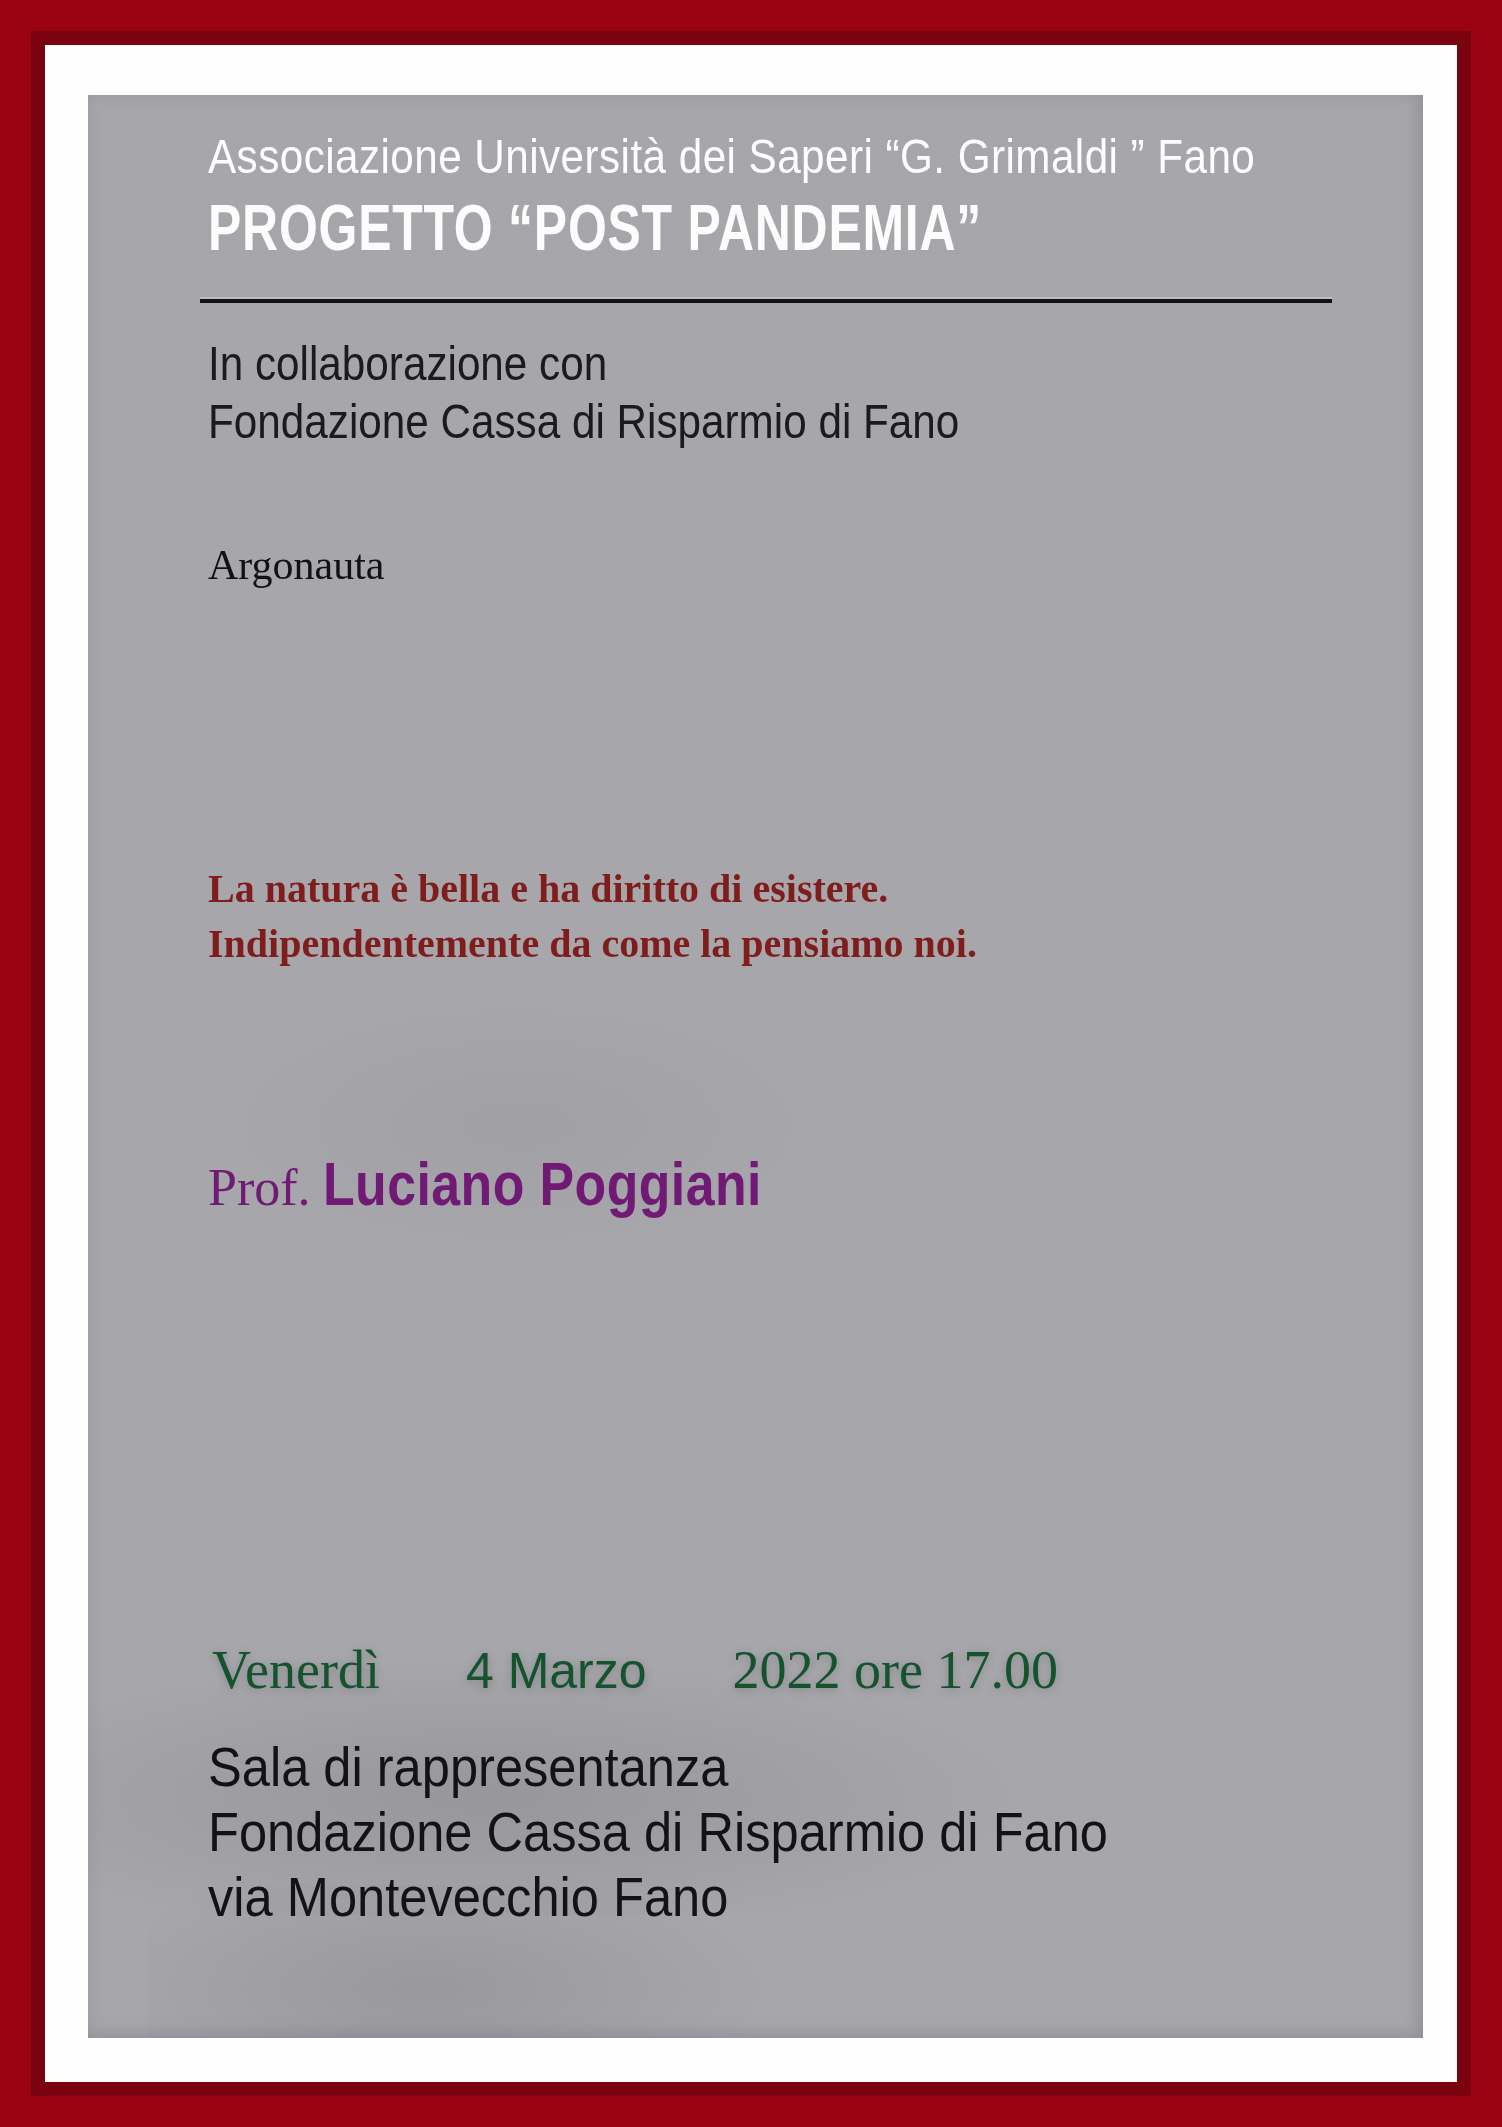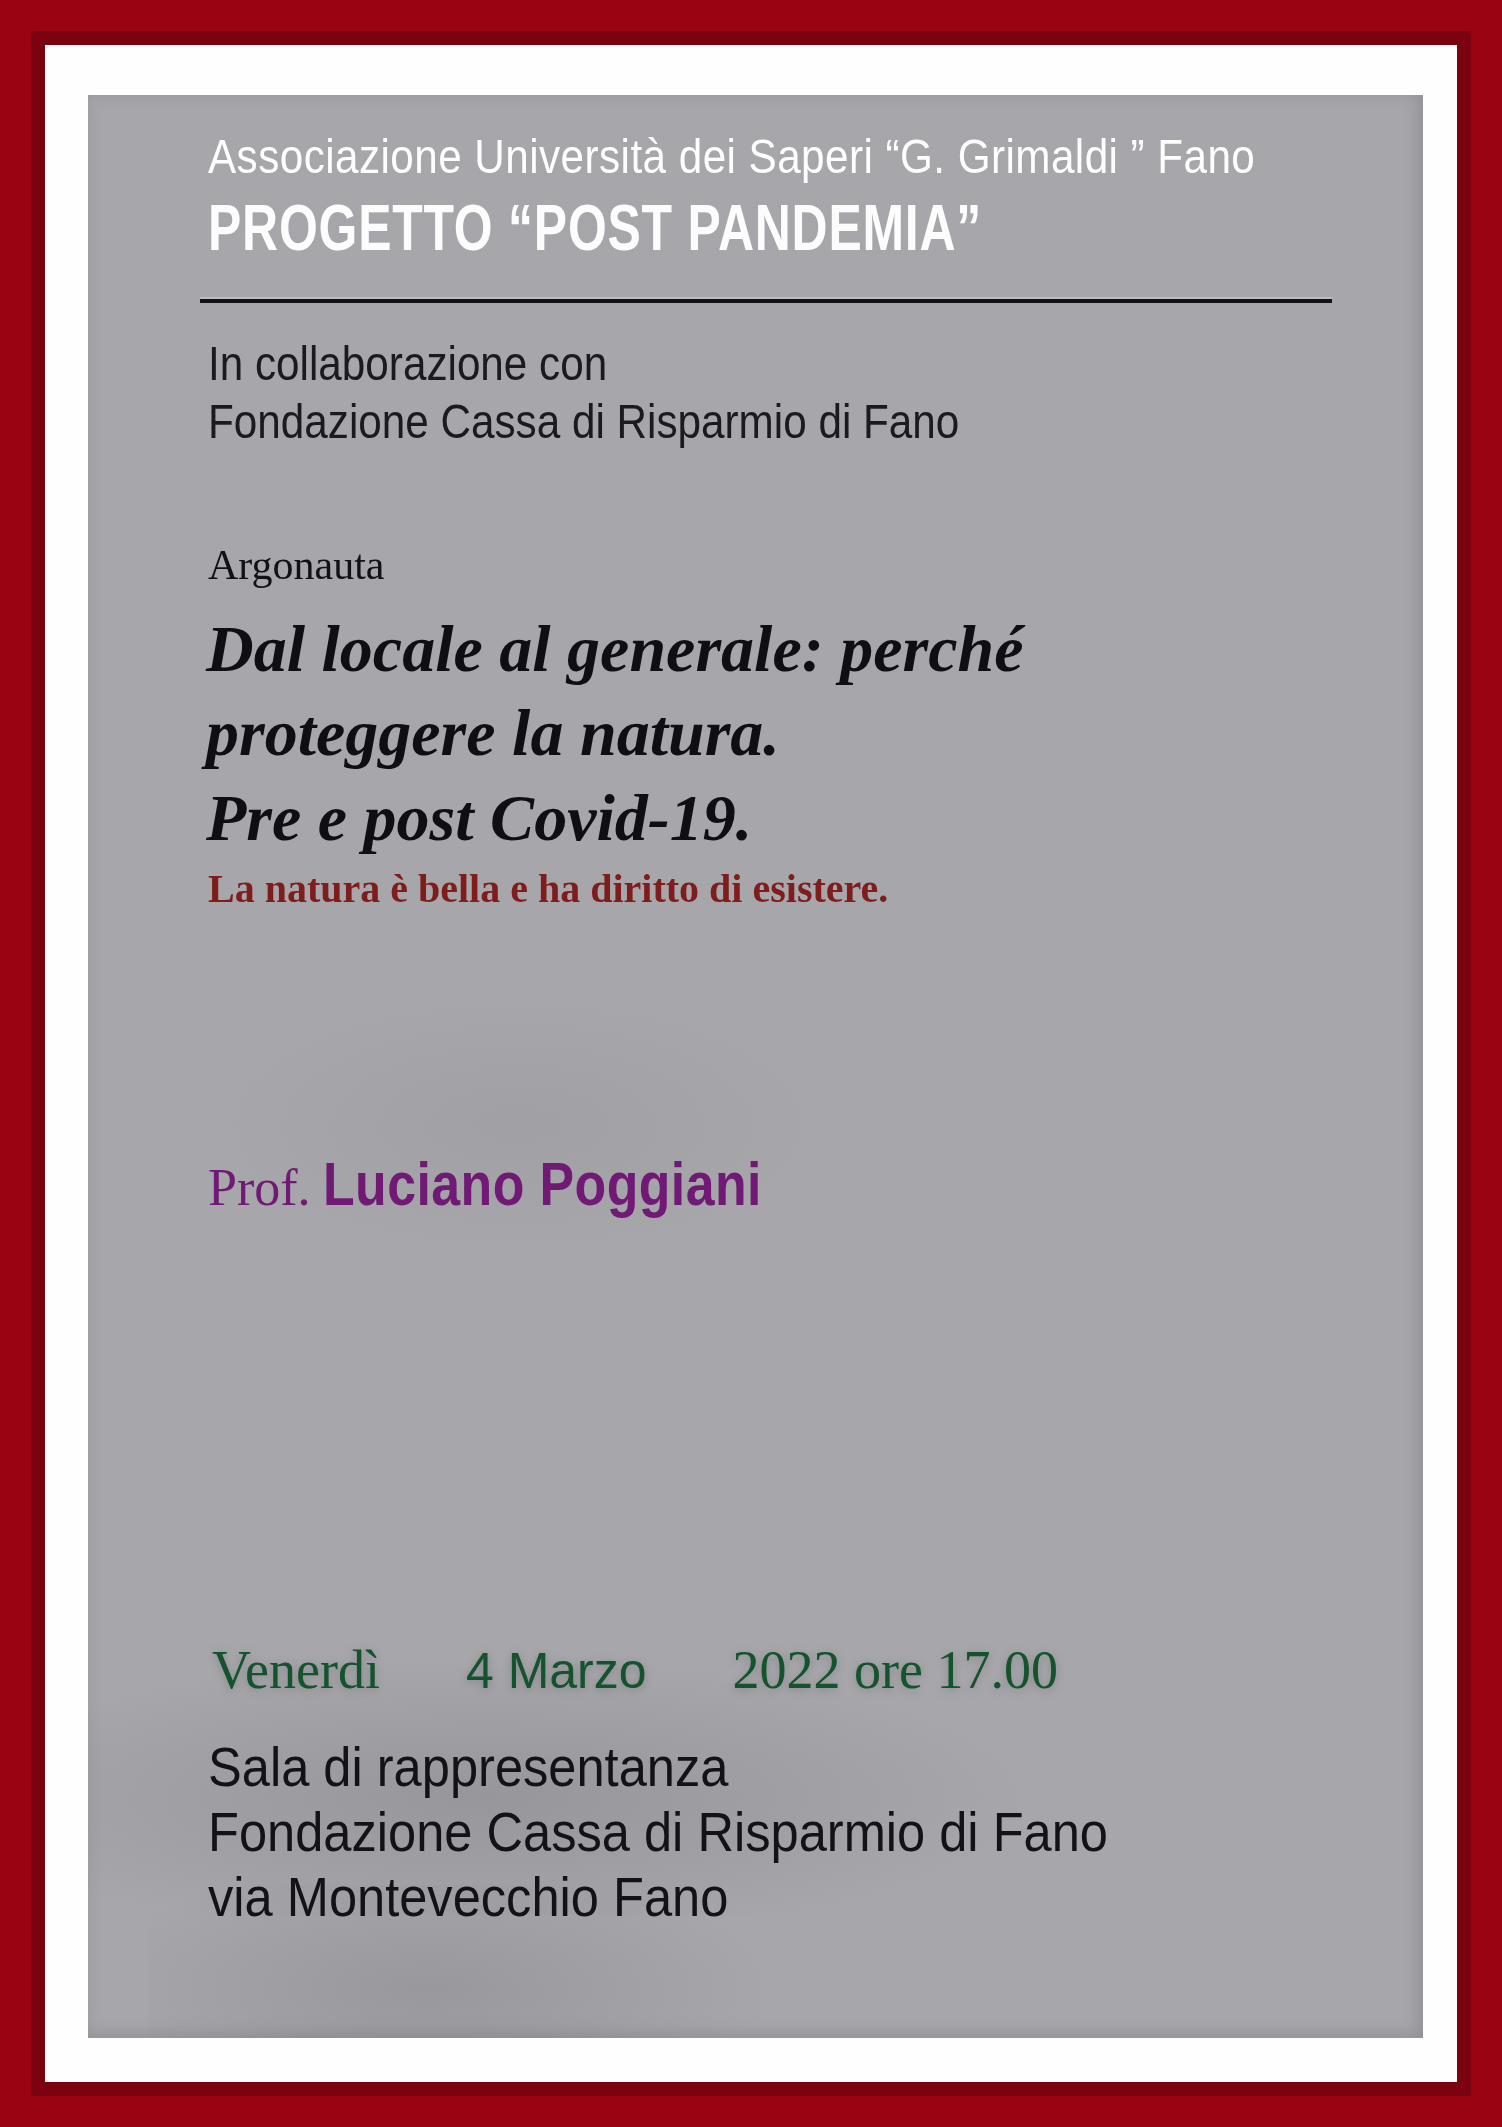--- a/index.html
+++ b/index.html
@@ -148,28 +148,24 @@
 
     <div class="divider"></div>
 
     <div class="collab narrow">
       <div>In collaborazione con</div>
       <div>Fondazione Cassa di Risparmio di Fano</div>
     </div>
 
     <div class="conferenza">Argonauta</div>
 
-    <div class="title">
-      <div>Dal locale al generale: perché</div>
-      <div>proteggere la natura.</div>
-      <div>Pre e post Covid-19.</div>
-    </div>
 
     <div class="subtitle">
       <div>La natura è bella e ha diritto di esistere.</div>
+      <div>Indipendentemente da come la pensiamo noi.</div>
     </div>
 
     <div class="speaker">
       <span class="prof">Prof.</span><span class="name">Luciano Poggiani</span>
     </div>
 
 
     <div class="dateline">
       <span class="serif">Venerdì</span><span class="gap"></span><span class="sans">4 Marzo</span><span class="gap"></span><span class="serif">2022 ore 17.00</span>
     </div>

